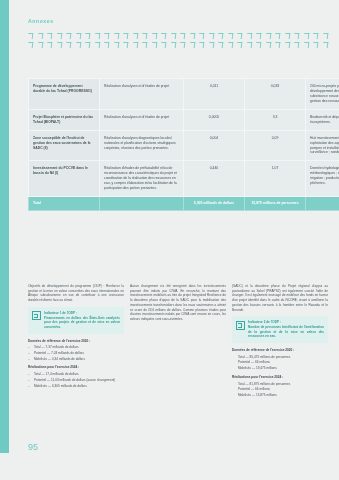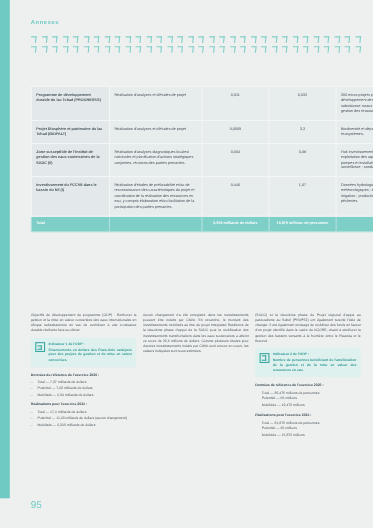--- a/index.html
+++ b/index.html
@@ -97,21 +97,21 @@
   .callout .ctitle{display:block;}
 
   .sub-h{font-weight:700;margin:3px 0 2px 0;color:#3d4a51;}
   ul.dash{margin:0 0 4px 0;padding:0;list-style:none;}
   ul.dash li{position:relative;padding-left:6px;margin-bottom:1px;}
   ul.dash li:before{content:"–";position:absolute;left:0;top:0;color:#6b767d;}
   ul.plain{margin:0 0 4px 0;padding-left:6px;list-style:none;}
   ul.plain li{margin-bottom:1px;}
 
   .folio{
-    position:absolute;left:19px;bottom:16px;
+    position:absolute;left:19px;bottom:28px;
     font-size:9px;font-weight:400;color:#6ecac3;
   }
 </style>
 </head>
 <body>
 
 <div class="page">
 
   <div class="left-rule"></div>
 

